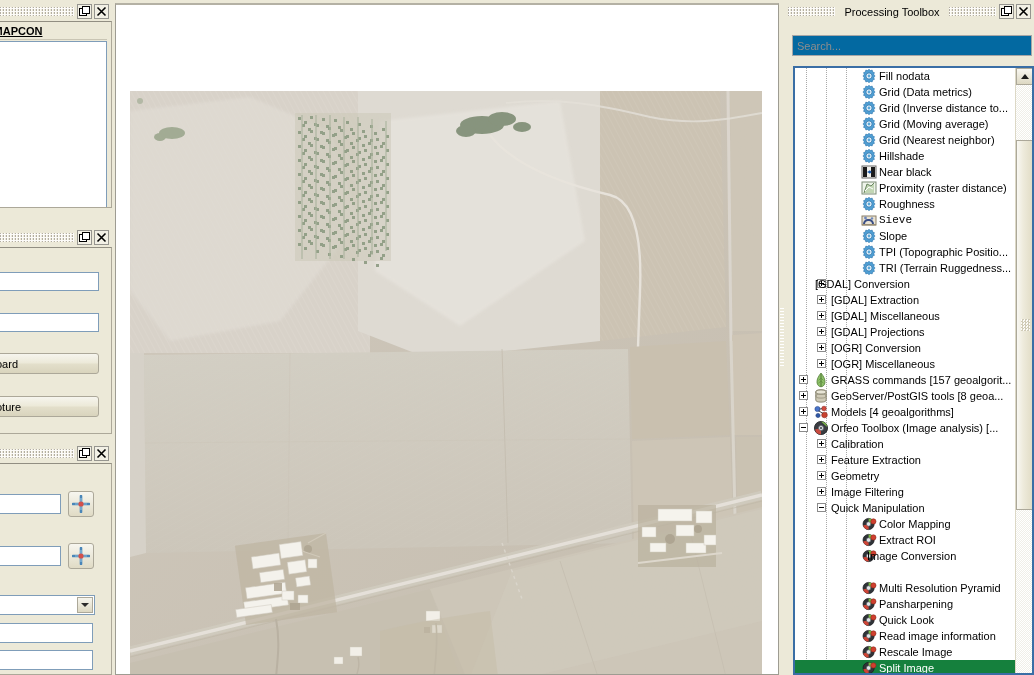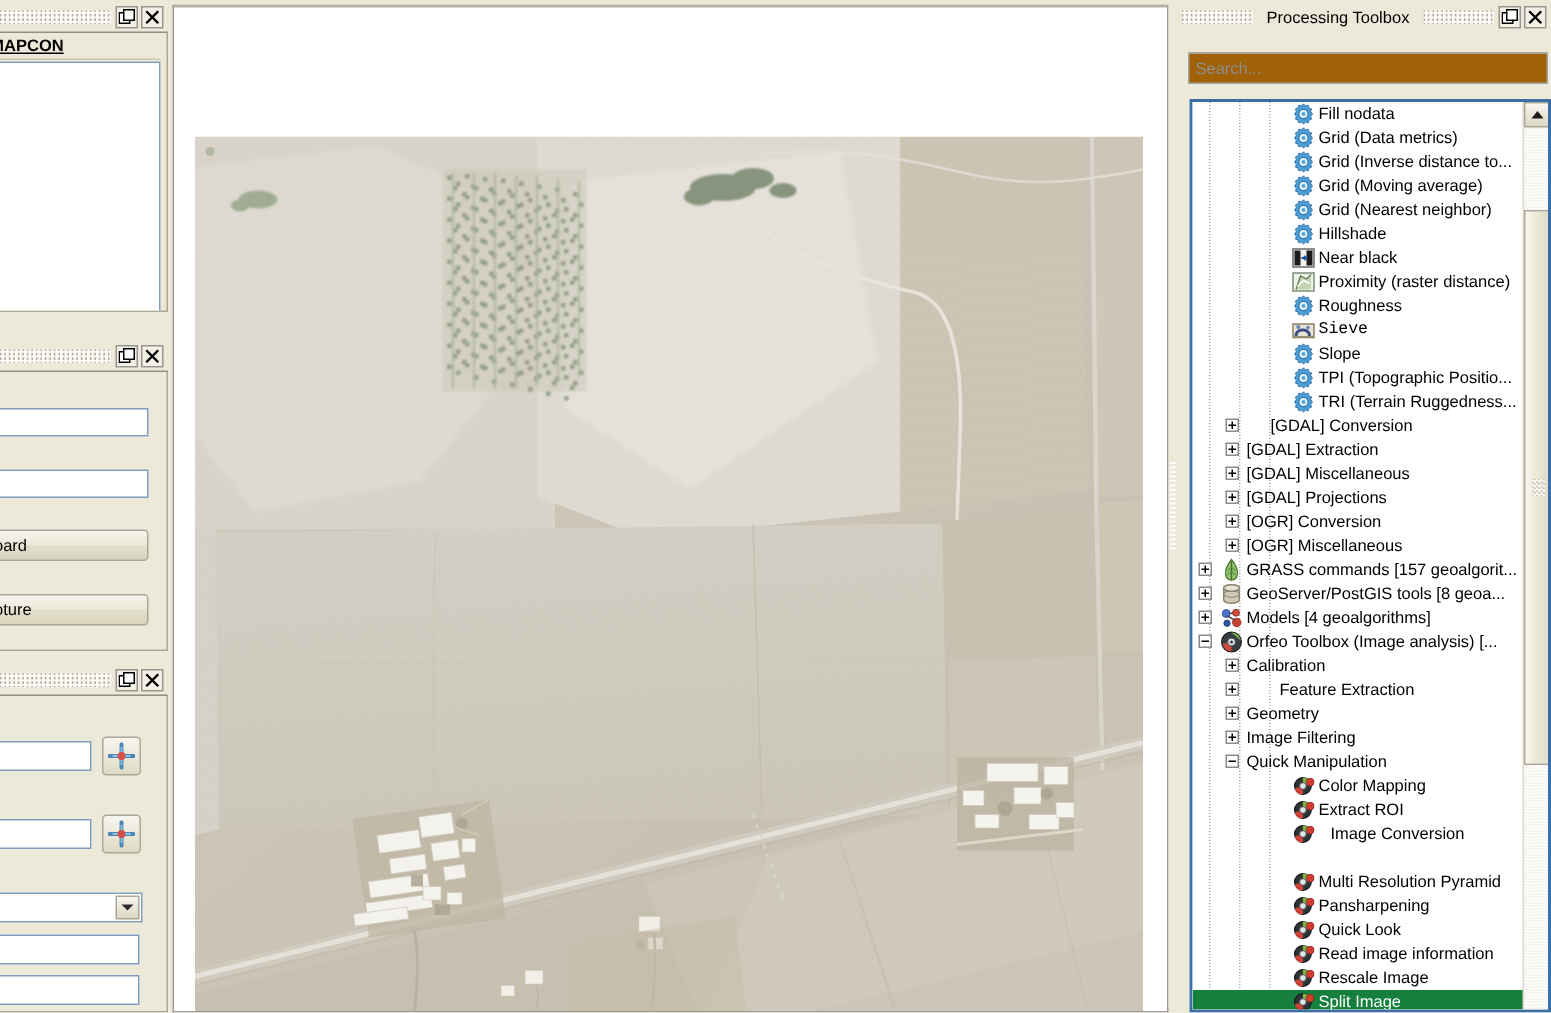--- a/index.html
+++ b/index.html
@@ -149,21 +149,21 @@
   #toolbox {
     position: absolute;
     left: 785px; top: 2px;
     width: 249px; height: 673px;
     background: #ece9d8;
   }
   #toolbox-title { width: 249px; }
   #search-wrap { position: absolute; left: 7px; top: 33px; width: 240px; }
   #search-input {
     width: 240px; height: 21px;
-    background: #a16207;
+    background: #0369a1;
     border: 1px solid #a6a6a6;
     font-family: "Liberation Sans", sans-serif;
     font-size: 11px;
     color: #000;
     padding: 0 4px;
     outline: none;
   }
   #search-input::placeholder { color: #8d8d8d; }
 
   #tree-frame {
@@ -729,21 +729,21 @@
                 <g fill="#4f9fd4" stroke="#2f74ab" stroke-width="0.6">
                   <path d="M8,1.2 L9.3,2.6 L11.2,2.1 L11.6,4 L13.4,4.6 L12.8,6.4 L14,8 L12.8,9.6 L13.4,11.4 L11.6,12 L11.2,13.9 L9.3,13.4 L8,14.8 L6.7,13.4 L4.8,13.9 L4.4,12 L2.6,11.4 L3.2,9.6 L2,8 L3.2,6.4 L2.6,4.6 L4.4,4 L4.8,2.1 L6.7,2.6 Z"></path>
                 </g>
                 <circle cx="8" cy="8" r="3.1" fill="#e8f3fb" stroke="#2f74ab" stroke-width="0.8"></circle>
                 <circle cx="8" cy="8" r="1.4" fill="#5aa7d8"></circle>
               </svg></span>
             <span class="label" style="left: 84px;">TRI (Terrain Ruggedness...</span>
           </div>
           <div class="node" style="top: 208px; position: absolute; left: 0px; width: 221px;">
             <span class="expander plus" style="left: 22px; top: 3px;"></span>
-            <span class="label" style="left: 52px; text-align: center;">[GDAL] Conversion</span>
+            <span class="label" style="left: 20px; text-align: center;">[GDAL] Conversion</span>
           </div>
           <div class="node" style="top: 224px; position: absolute; left: 0px; width: 221px;">
             <span class="expander plus" style="left: 22px; top: 3px;"></span>
             <span class="label" style="left: 36px;">[GDAL] Extraction</span>
           </div>
           <div class="node" style="top: 240px; position: absolute; left: 0px; width: 221px;">
             <span class="expander plus" style="left: 22px; top: 3px;"></span>
             <span class="label" style="left: 36px;">[GDAL] Miscellaneous</span>
           </div>
           <div class="node" style="top: 256px; position: absolute; left: 0px; width: 221px;">
@@ -798,21 +798,21 @@
                 <circle cx="8" cy="8" r="1" fill="#3a3d42"></circle>
               </svg></span>
             <span class="label" style="left: 36px;">Orfeo Toolbox (Image analysis) [...</span>
           </div>
           <div class="node" style="top: 368px; position: absolute; left: 0px; width: 221px;">
             <span class="expander plus" style="left: 22px; top: 3px;"></span>
             <span class="label" style="left: 36px;">Calibration</span>
           </div>
           <div class="node" style="top: 384px; position: absolute; left: 0px; width: 221px;">
             <span class="expander plus" style="left: 22px; top: 3px;"></span>
-            <span class="label" style="left: 36px; margin-left: 22px;">Feature Extraction</span>
+            <span class="label" style="left: 36px;">Feature Extraction</span>
           </div>
           <div class="node" style="top: 400px; position: absolute; left: 0px; width: 221px;">
             <span class="expander plus" style="left: 22px; top: 3px;"></span>
             <span class="label" style="left: 36px;">Geometry</span>
           </div>
           <div class="node" style="top: 416px; position: absolute; left: 0px; width: 221px;">
             <span class="expander plus" style="left: 22px; top: 3px;"></span>
             <span class="label" style="left: 36px;">Image Filtering</span>
           </div>
           <div class="node" style="top: 432px; position: absolute; left: 0px; width: 221px;">
@@ -840,21 +840,21 @@
             <span class="label" style="left: 84px;">Extract ROI</span>
           </div>
           <div class="node" style="top: 480px; position: absolute; left: 0px; width: 221px;">
             <span class="icon" style="left: 66px; top: 0px;"><svg width="16" height="16" viewBox="0 0 16 16">
                 <circle cx="7.6" cy="8" r="5.6" fill="#2f3338" stroke="#15171a" stroke-width="0.7"></circle>
                 <path d="M7.6,2.4 A5.6,5.6 0 0 1 13,6.4 L7.6,8 Z" fill="#79b946"></path>
                 <path d="M2.2,9.6 A5.6,5.6 0 0 0 7.6,13.6 L7.6,8 Z" fill="#cf4435"></path>
                 <circle cx="7.6" cy="8" r="2.2" fill="#e2e6ea" stroke="#4f545a" stroke-width="0.6"></circle>
                 <circle cx="12.4" cy="5.4" r="2.6" fill="#d03f2e" stroke="#8a2a1e" stroke-width="0.6"></circle>
               </svg></span>
-            <span class="label" style="left: 92px;">Image Conversion</span>
+            <span class="label" style="left: 72px;">Image Conversion</span>
           </div>
           <div class="node" style="top: 512px; position: absolute; left: 0px; width: 221px;">
             <span class="icon" style="left: 66px; top: 0px;"><svg width="16" height="16" viewBox="0 0 16 16">
                 <circle cx="7.6" cy="8" r="5.6" fill="#2f3338" stroke="#15171a" stroke-width="0.7"></circle>
                 <path d="M7.6,2.4 A5.6,5.6 0 0 1 13,6.4 L7.6,8 Z" fill="#79b946"></path>
                 <path d="M2.2,9.6 A5.6,5.6 0 0 0 7.6,13.6 L7.6,8 Z" fill="#cf4435"></path>
                 <circle cx="7.6" cy="8" r="2.2" fill="#e2e6ea" stroke="#4f545a" stroke-width="0.6"></circle>
                 <circle cx="12.4" cy="5.4" r="2.6" fill="#d03f2e" stroke="#8a2a1e" stroke-width="0.6"></circle>
               </svg></span>
             <span class="label" style="left: 84px;">Multi Resolution Pyramid</span>

